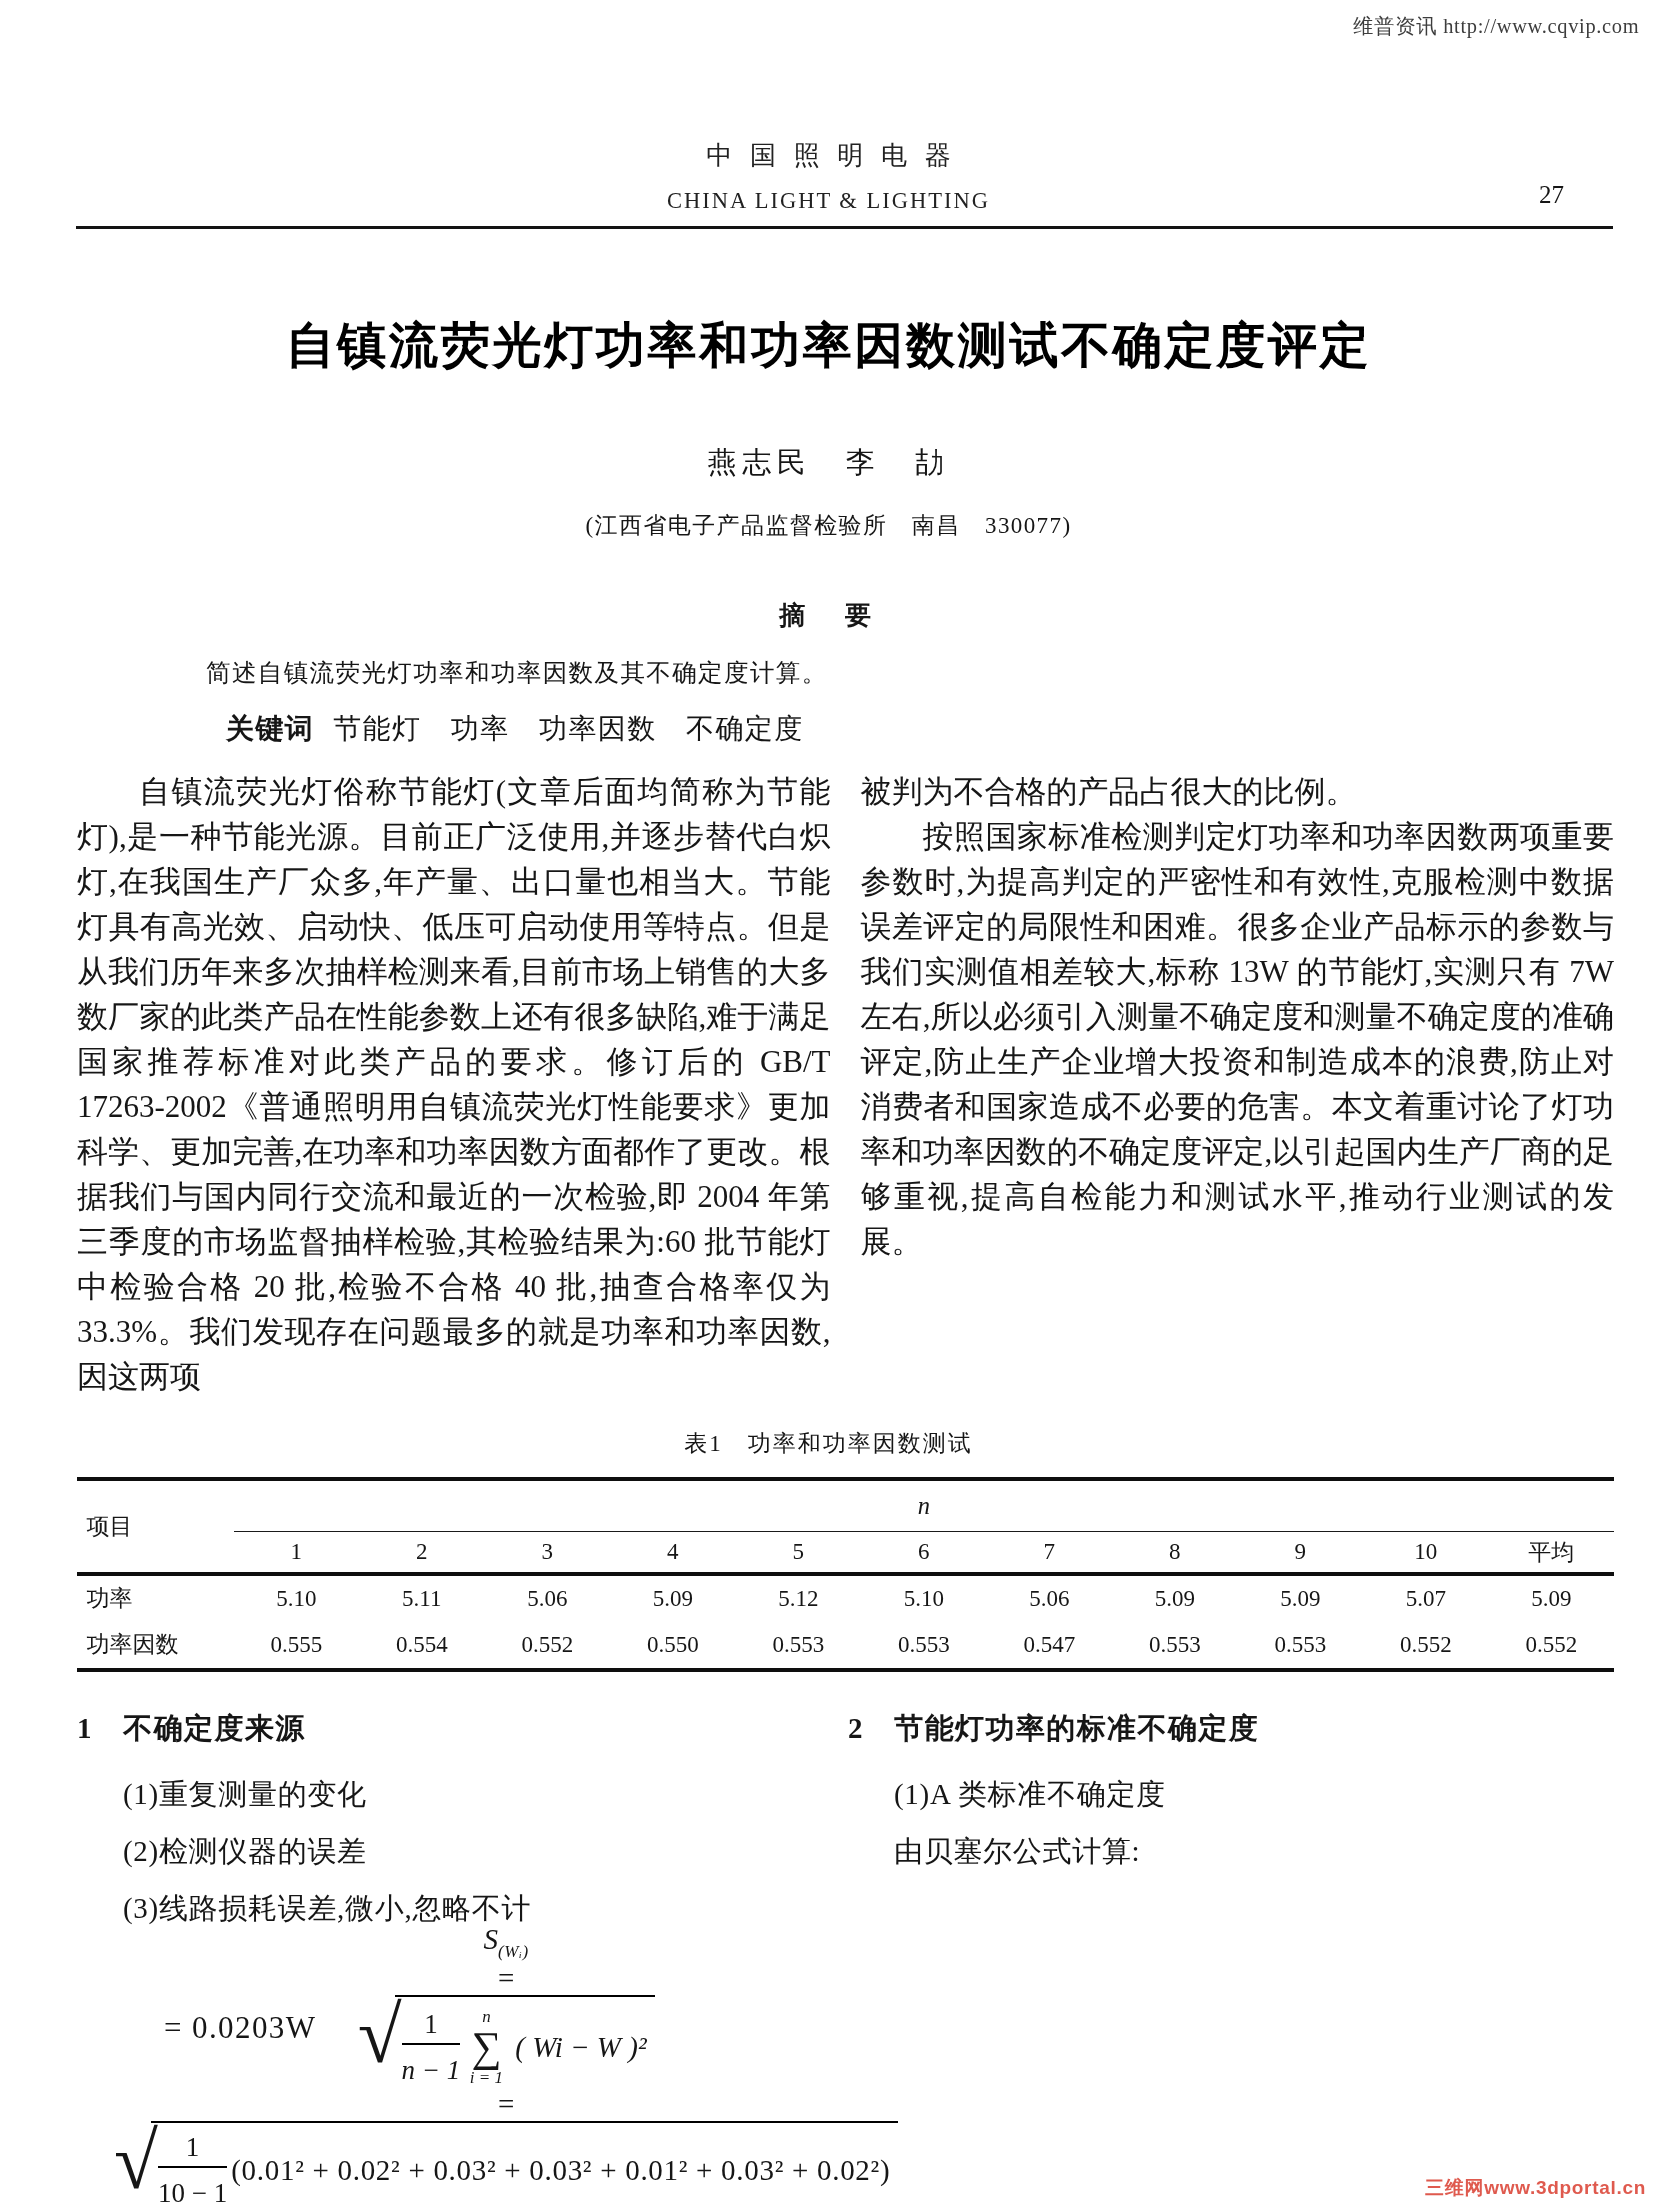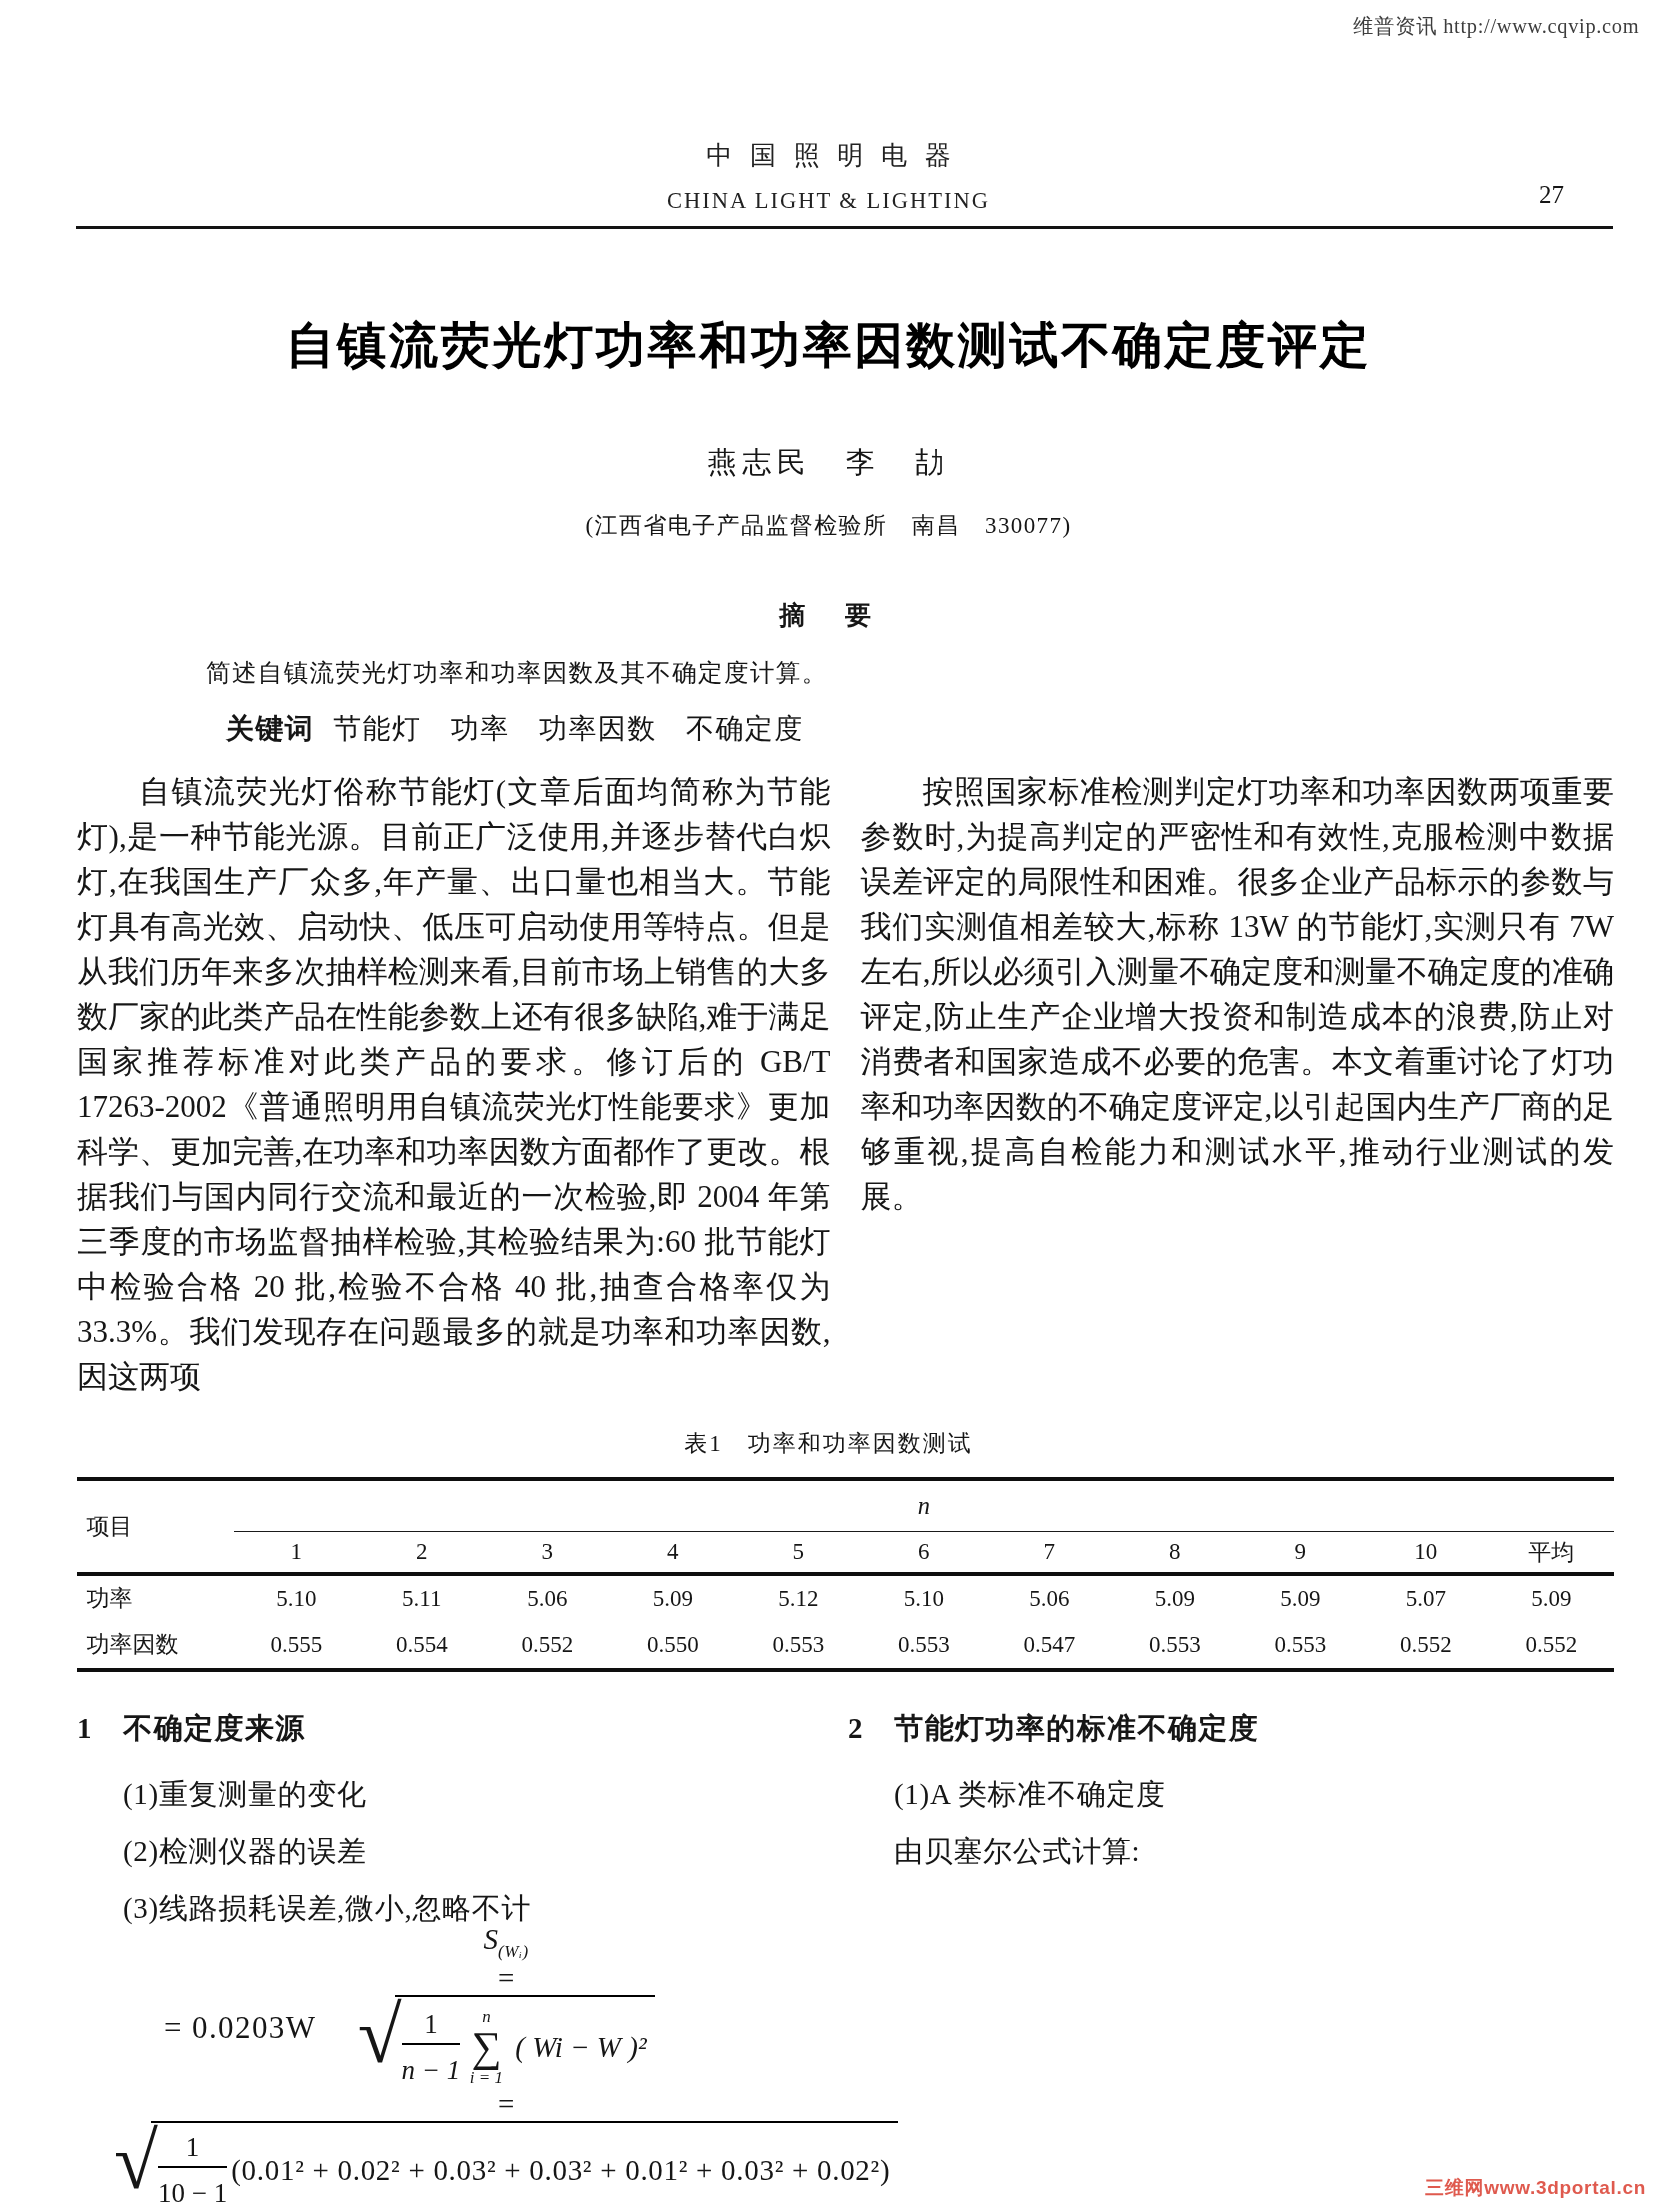--- a/index.html
+++ b/index.html
@@ -93,20 +93,21 @@
 <div class="abs abs-text">简述自镇流荧光灯功率和功率因数及其不确定度计算。</div>
 <div class="abs keywords">
   <span class="kw-label">关键词</span><span>节能灯　功率　功率因数　不确定度</span>
 </div>
 
 <div class="abs columns">
   <div class="col">
     <p class="indent">自镇流荧光灯俗称节能灯(文章后面均简称为节能灯),是一种节能光源。目前正广泛使用,并逐步替代白炽灯,在我国生产厂众多,年产量、出口量也相当大。节能灯具有高光效、启动快、低压可启动使用等特点。但是从我们历年来多次抽样检测来看,目前市场上销售的大多数厂家的此类产品在性能参数上还有很多缺陷,难于满足国家推荐标准对此类产品的要求。修订后的 GB/T 17263-2002《普通照明用自镇流荧光灯性能要求》更加科学、更加完善,在功率和功率因数方面都作了更改。根据我们与国内同行交流和最近的一次检验,即 2004 年第三季度的市场监督抽样检验,其检验结果为:60 批节能灯中检验合格 20 批,检验不合格 40 批,抽查合格率仅为 33.3%。我们发现存在问题最多的就是功率和功率因数,因这两项</p>
   </div>
   <div class="col">
+    <p>被判为不合格的产品占很大的比例。</p>
     <p class="indent">按照国家标准检测判定灯功率和功率因数两项重要参数时,为提高判定的严密性和有效性,克服检测中数据误差评定的局限性和困难。很多企业产品标示的参数与我们实测值相差较大,标称 13W 的节能灯,实测只有 7W 左右,所以必须引入测量不确定度和测量不确定度的准确评定,防止生产企业增大投资和制造成本的浪费,防止对消费者和国家造成不必要的危害。本文着重讨论了灯功率和功率因数的不确定度评定,以引起国内生产厂商的足够重视,提高自检能力和测试水平,推动行业测试的发展。</p>
   </div>
 </div>
 
 <div class="abs centered tbl-caption">表1　功率和功率因数测试</div>
 <div class="abs tbl">
   <div class="rule-thick"></div>
   <div class="t-head">
     <div class="t-item">项目</div>
     <div class="t-right">

